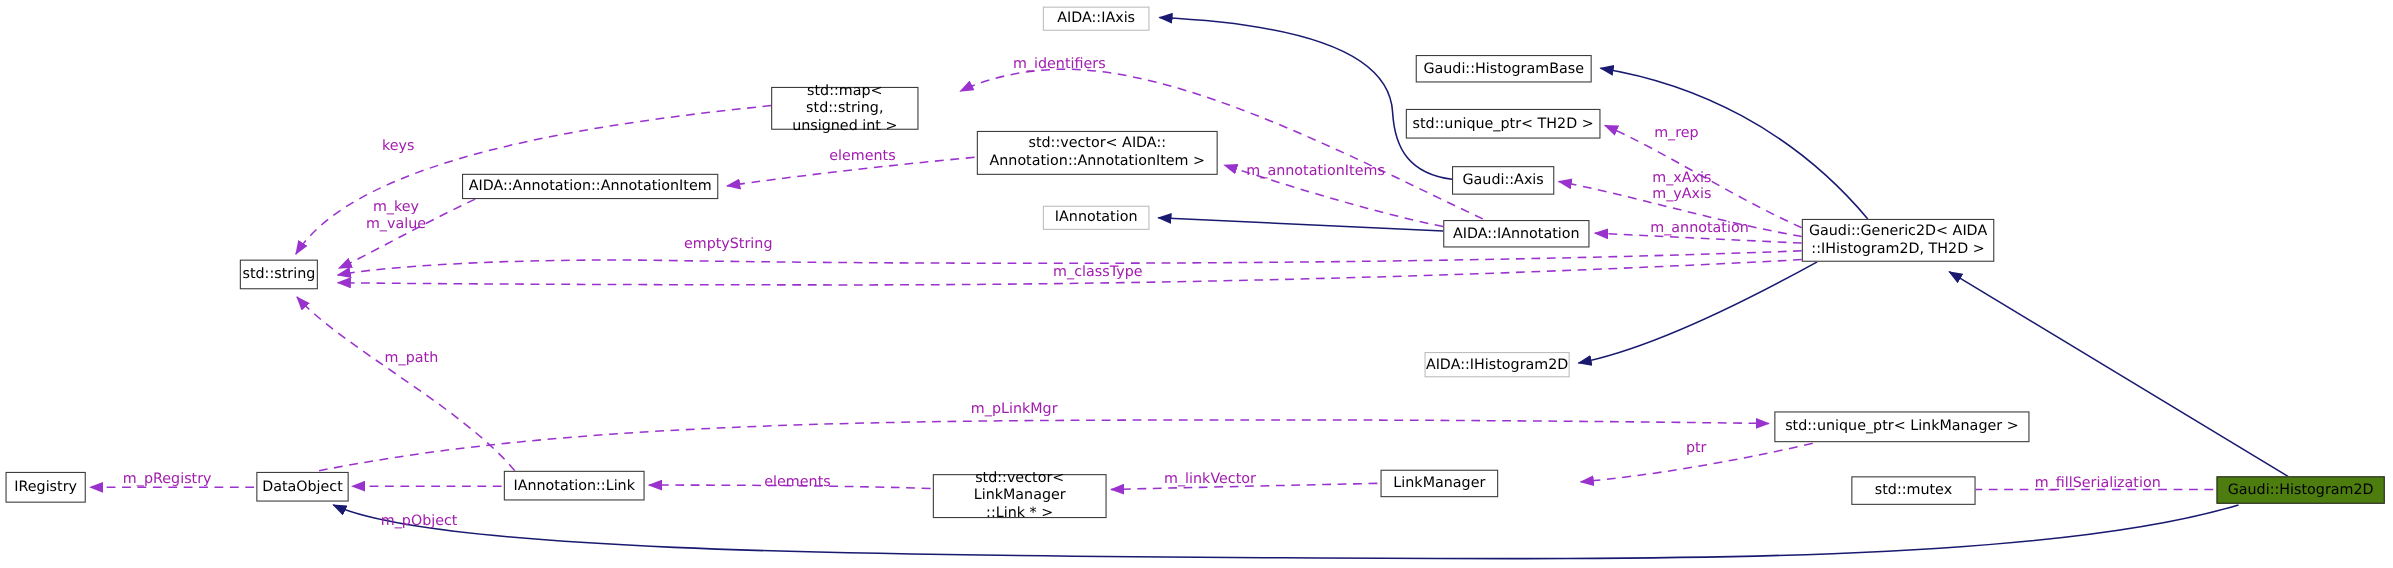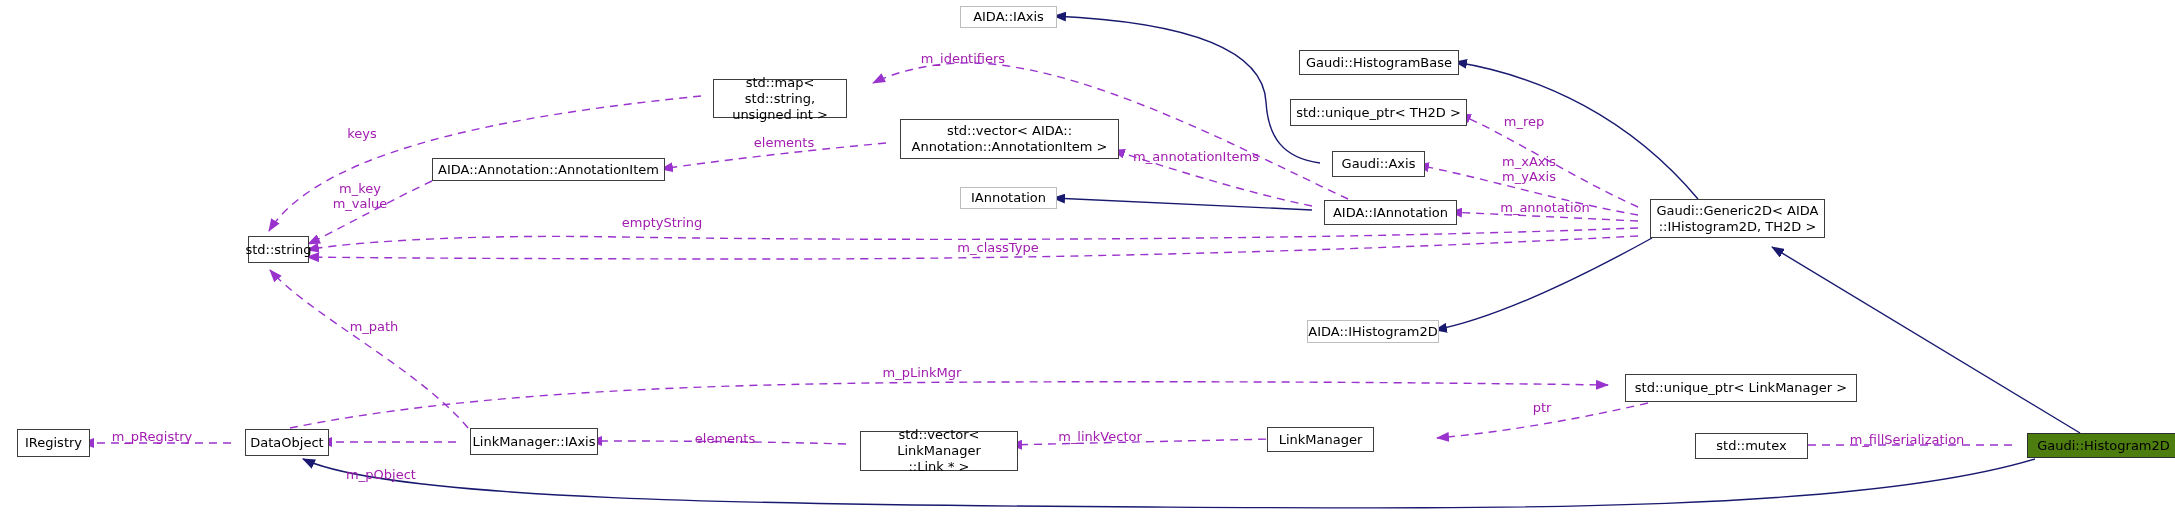--- a/index.html
+++ b/index.html
@@ -14,21 +14,20 @@
   .node{
     position:absolute;z-index:2;
     background:#ffffff;
     border:1px solid #3d3d3d;
     display:flex;align-items:center;justify-content:center;
     text-align:center;
     font-size:13px;line-height:16px;color:#000;
     white-space:pre-line;
     box-sizing:border-box;
     padding:2px 4px;
-    margin-left:12px;
   }
   .node.ext{border-color:#bdbdbd;}
   .node.main{background:#4d7c0f;border-color:#2e2e2e;}
   .elabel{
     position:absolute;z-index:3;
     transform:translate(-50%,-50%);
     font-size:13px;line-height:15px;color:#a21caf;
     white-space:pre-line;text-align:center;
     pointer-events:none;
   }
@@ -85,26 +84,26 @@
   <div class="node" style="left:1320px;top:151px;width:93px;height:26px;">Gaudi::Axis</div>
   <div class="node" style="left:1312px;top:200px;width:133px;height:25px;">AIDA::IAnnotation</div>
   <div class="node" style="left:1638px;top:199px;width:175px;height:39px;">Gaudi::Generic2D&lt; AIDA
 ::IHistogram2D, TH2D &gt;</div>
   <div class="node" style="left:701px;top:79px;width:134px;height:39px;">std::map&lt; std::string,
 unsigned int &gt;</div>
   <div class="node" style="left:888px;top:119px;width:219px;height:40px;">std::vector&lt; AIDA::
 Annotation::AnnotationItem &gt;</div>
   <div class="node ext" style="left:948px;top:187px;width:97px;height:22px;">IAnnotation</div>
   <div class="node" style="left:420px;top:158px;width:233px;height:23px;">AIDA::Annotation::AnnotationItem</div>
-  <div class="node" style="left:236px;top:236px;width:61px;height:27px;">std::string</div>
+  <div class="node" style="left:218px;top:236px;width:71px;height:27px;">std::string</div>
   <div class="node ext" style="left:1295px;top:320px;width:132px;height:23px;">AIDA::IHistogram2D</div>
   <div class="node" style="left:1613px;top:374px;width:232px;height:28px;">std::unique_ptr&lt; LinkManager &gt;</div>
   <div class="node" style="left:5px;top:429px;width:73px;height:28px;">IRegistry</div>
   <div class="node" style="left:233px;top:429px;width:84px;height:27px;">DataObject</div>
-  <div class="node" style="left:458px;top:428px;width:128px;height:27px;">LinkManager::IAxis</div>
+  <div class="node" style="left:458px;top:428px;width:128px;height:27px;">IAnnotation::Link</div>
   <div class="node" style="left:848px;top:431px;width:158px;height:40px;">std::vector&lt; LinkManager
 ::Link * &gt;</div>
   <div class="node" style="left:1255px;top:427px;width:107px;height:25px;">LinkManager</div>
   <div class="node" style="left:1683px;top:433px;width:113px;height:26px;">std::mutex</div>
   <div class="node main" style="left:2015px;top:433px;width:153px;height:25px;">Gaudi::Histogram2D</div>
 
   <div class="elabel" style="left:963px;top:58px;">m_identifiers</div>
   <div class="elabel" style="left:362px;top:133px;">keys</div>
   <div class="elabel" style="left:360px;top:196px;">m_key
 m_value</div>

